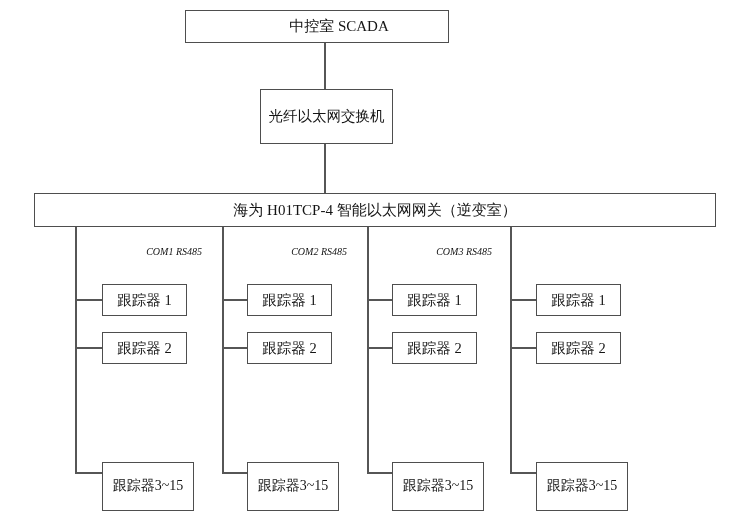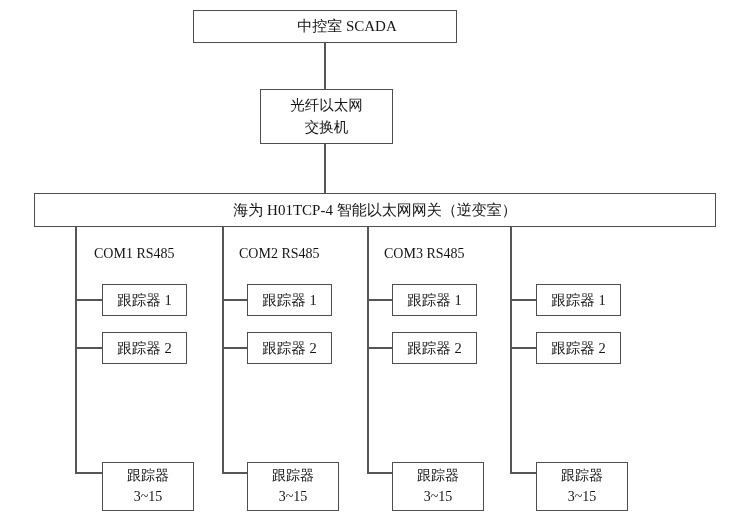--- a/index.html
+++ b/index.html
@@ -20,42 +20,42 @@
     position: absolute;
     box-sizing: border-box;
     border: 1.5px solid #4e4e4e;
     background: #ffffff;
     display: flex;
     align-items: center;
     justify-content: center;
     text-align: center;
   }
   .box.col2lines {
-    flex-direction: column;
     justify-content: center;
     line-height: 1.45;
   }
   .line {
     position: absolute;
     background: #565656;
   }
   .line.v { width: 1.5px; }
   .line.h { height: 1.5px; }
-  .scada   { left: 193px; top: 10px;  width: 264px; height: 33px; font-size: 15px; padding-left: 44px; }
+  .scada   { left: 185px; top: 10px;  width: 264px; height: 33px; font-size: 15px; padding-left: 44px; }
   .switch  { left: 260px; top: 89px;  width: 133px; height: 55px; font-size: 14.5px; }
   .gateway { left: 34px;  top: 193px; width: 682px; height: 34px; font-size: 15px; }
   .tracker { width: 85px; height: 32px; font-size: 14.5px; }
   .range   { width: 92px; height: 49px; font-size: 14px; line-height: 1.45; }
   .com-label {
     position: absolute;
     width: 108px;
     height: 16px;
-    text-align: left;
-    font-size: 14px;
+    text-align: right;
+    font-size: 10px;
     white-space: nowrap;
+    font-style: italic;
   }
 </style>
 </head>
 <body>
 
 <div id="canvas">
 
   <div class="box scada">
     <span>中控室 SCADA</span>
   </div>

